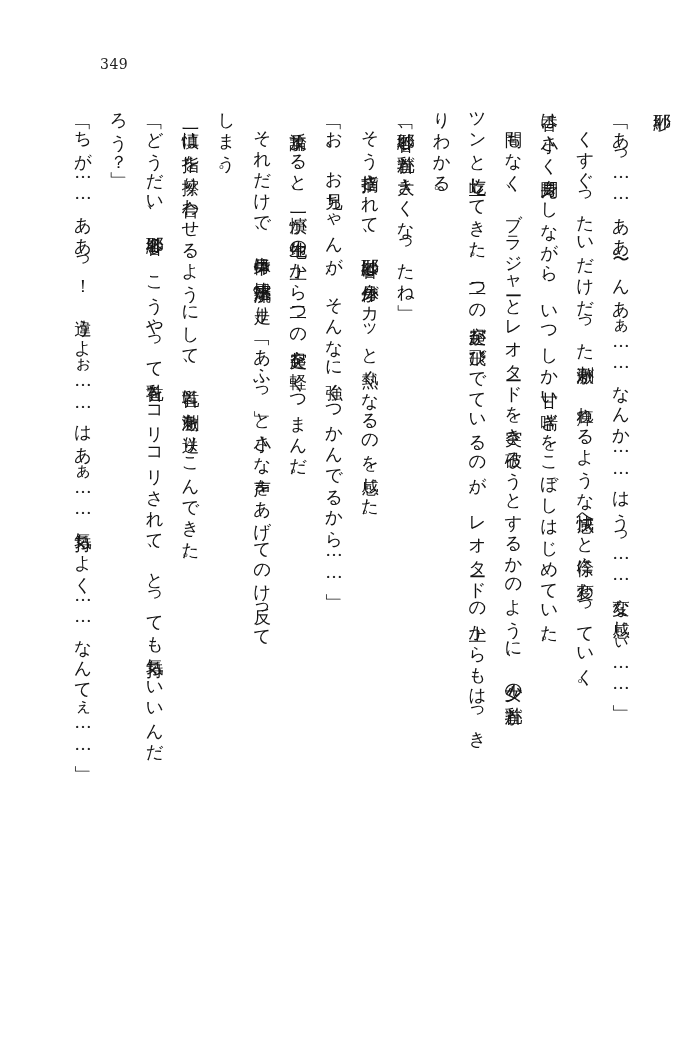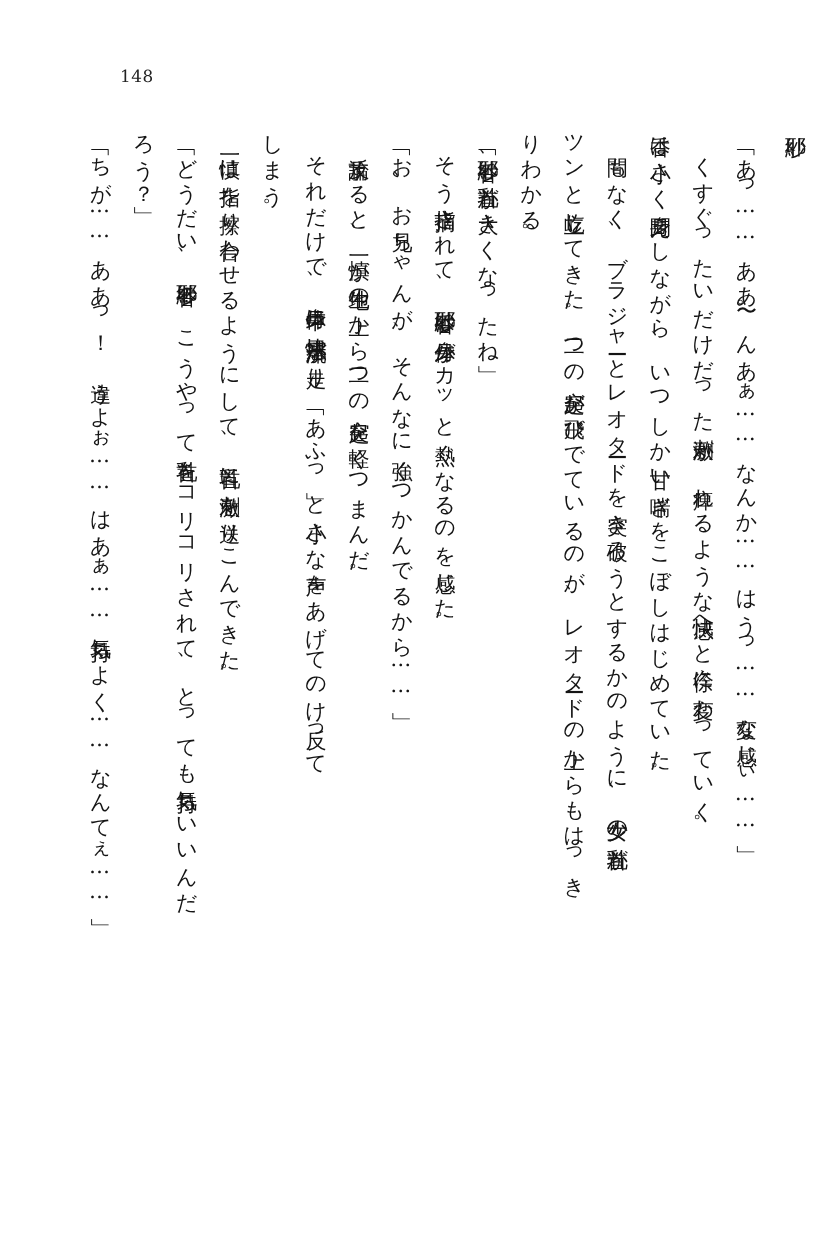--- a/index.html
+++ b/index.html
@@ -53,21 +53,21 @@
   }
   .indent {
     padding-top: 18px;
   }
 </style>
 </head>
 <body>
 
 <div class="page">
 
-  <div class="page-number">148</div>
+  <div class="page-number">349</div>
 
   <div class="vtext">
 
     <p class="para indent">「あっ……ああ〜。んあぁ……なんか……はうっ……変な感じぃ……」</p>
     <p class="para indent">くすぐったいだけだった刺激が、痺れるような快感へと徐々に変わっていく。</p>
     <p class="para"><span>香は小さく身悶えしながら、いつしか甘い喘ぎをこぼしはじめていた。</span></p>
     <p class="para indent">間もなく、ブラジャーとレオタードを突き破ろうとするかのように、少女の乳首が</p>
     <p class="para">ツンと屹立してきた。二つの突起が飛びでているのが、レオタードの上からもはっき</p>
     <p class="para">りわかる。</p>
     <p class="para indent">「紗耶香、乳首が大きくなったね」</p>

